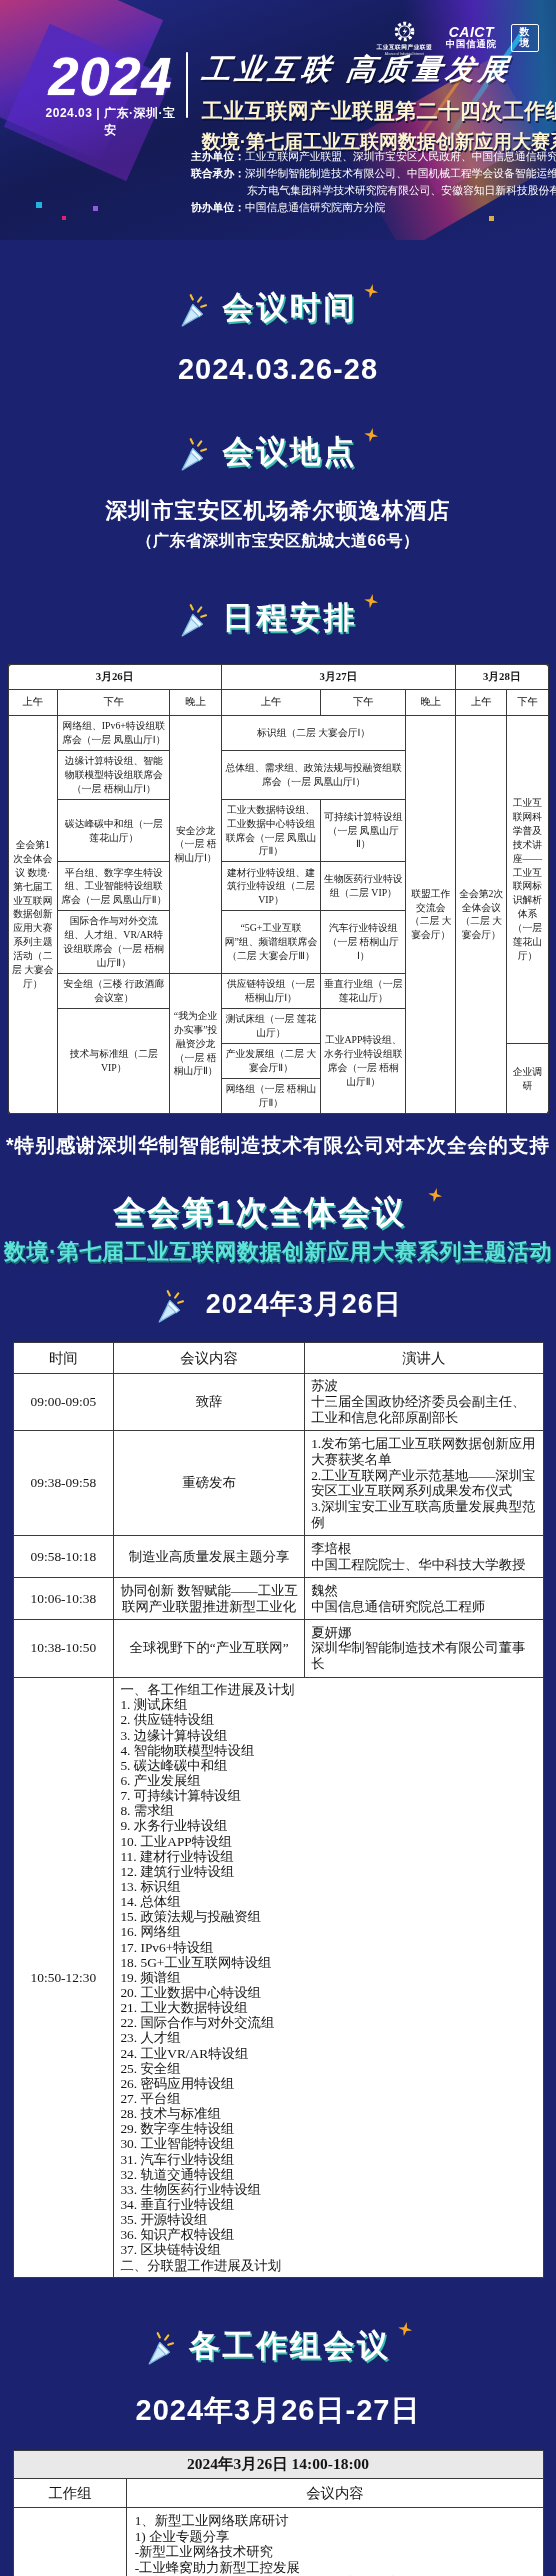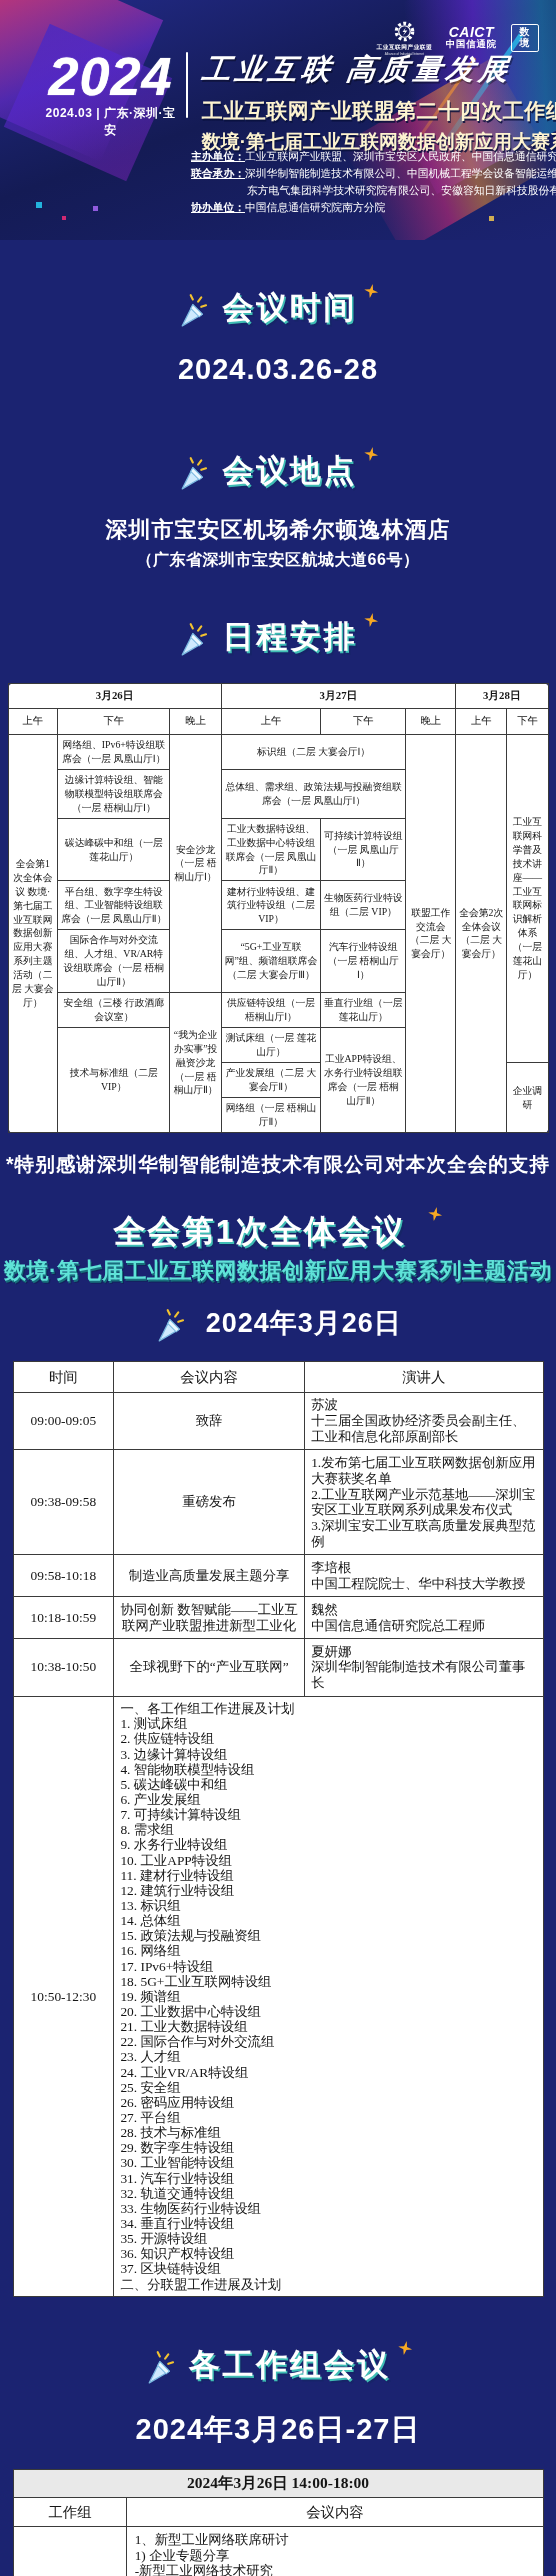--- a/index.html
+++ b/index.html
@@ -51,37 +51,37 @@
   .vdiv{width:2.1px;background:#fff;height:66px;margin:3.1px 13.4px 0 9.3px;border-radius:1px;}
   .hero-right{color:#fff;padding-top:1px;}
   .callig{font-size:29px;font-weight:900;font-style:italic;transform:skewX(-7deg);
           letter-spacing:4.1px;text-shadow:1.5px 1.5px 0 rgba(0,0,0,.35);white-space:nowrap;}
   .hline1{margin-top:7.2px;font-size:21px;font-weight:900;color:#fdf3cf;
           text-shadow:1px 1.5px 0 rgba(8,16,60,.85);white-space:nowrap;letter-spacing:0.5px;}
   .hline2{margin-top:4.1px;font-size:19px;font-weight:900;color:#fdf3cf;
           text-shadow:1px 1.5px 0 rgba(8,16,60,.85);white-space:nowrap;}
   .orgs{position:absolute;left:191px;top:148px;z-index:4;color:#fff;font-size:10.8px;line-height:17px;}
   .orgs .row{white-space:nowrap;}
-  .orgs .lbl{font-weight:bold;text-decoration:underline;}
+  .orgs .lbl{font-weight:bold;}
   .orgs .indent{padding-left:56px;}
 
   
   .sec-head{display:flex;justify-content:center;align-items:center;gap:7.2px;position:relative;}
   .mega{width:38px;height:38px;flex:0 0 auto;transform:translateY(4.1px);}
   .sec-title{font-size:31px;font-weight:900;color:#fff;letter-spacing:2.6px;
     text-shadow:1.5px 2.1px 0 #3fbdb4,3.1px 4.1px 0 rgba(15,40,90,.35);white-space:nowrap;}
   .sparkle{width:14.4px;height:14.4px;background:#f7a823;align-self:flex-start;
     clip-path:polygon(50% 0,61% 39%,100% 50%,61% 61%,50% 100%,39% 61%,0 50%,39% 39%);
     transform:translateY(-3.1px) rotate(12deg);}
   .big-value{text-align:center;color:#fff;font-weight:900;}
   .v-date{margin-top:24px;font-size:29px;letter-spacing:1px;}
   .v-hotel{margin-top:23px;font-size:22px;letter-spacing:1px;}
   .v-addr{margin-top:5.2px;font-size:16px;letter-spacing:0.5px;}
   .mt-time{margin-top:47px;}
-  .mt-place{margin-top:64px;}
+  .mt-place{margin-top:45px;}
   .mt-sched{margin-top:45px;}
 
   
   table{border-collapse:collapse;background:#fff;table-layout:fixed;
         font-family:"Liberation Serif",serif;color:#151515;}
   td,th{border:0.5px solid #3a3a3a;word-break:break-word;}
   .outer{border:1px solid #23233b;}
   .pre{white-space:pre-line;}
 
   
@@ -347,21 +347,21 @@
 2.工业互联网产业示范基地——深圳宝安区工业互联网系列成果发布仪式
 3.深圳宝安工业互联高质量发展典型范例</td>
     </tr>
     <tr>
       <td>09:58-10:18</td>
       <td>制造业高质量发展主题分享</td>
       <td class="speaker pre">李培根
 中国工程院院士、华中科技大学教授</td>
     </tr>
     <tr>
-      <td>10:18-10:59</td>
+      <td>10:06-10:38</td>
       <td>协同创新 数智赋能——工业互联网产业联盟推进新型工业化</td>
       <td class="speaker pre">魏然
 中国信息通信研究院总工程师</td>
     </tr>
     <tr>
       <td>10:38-10:50</td>
       <td>全球视野下的“产业互联网”</td>
       <td class="speaker pre">夏妍娜
 深圳华制智能制造技术有限公司董事长</td>
     </tr>

